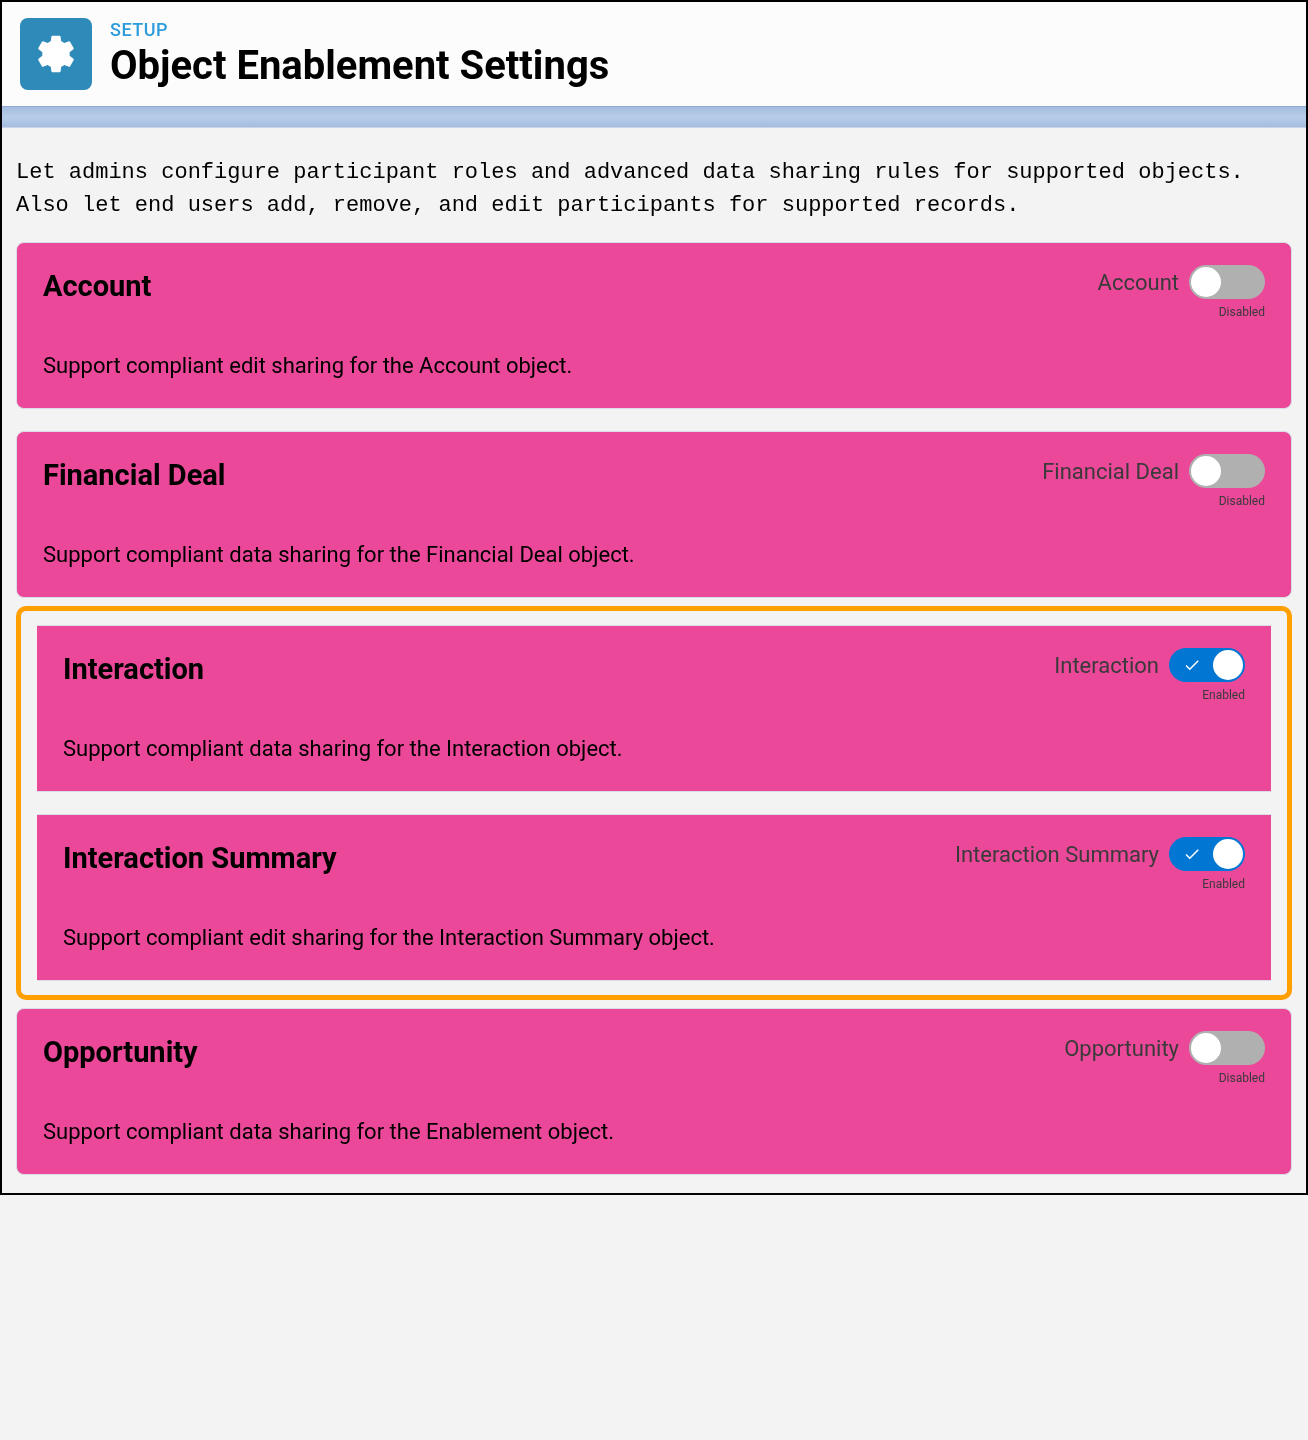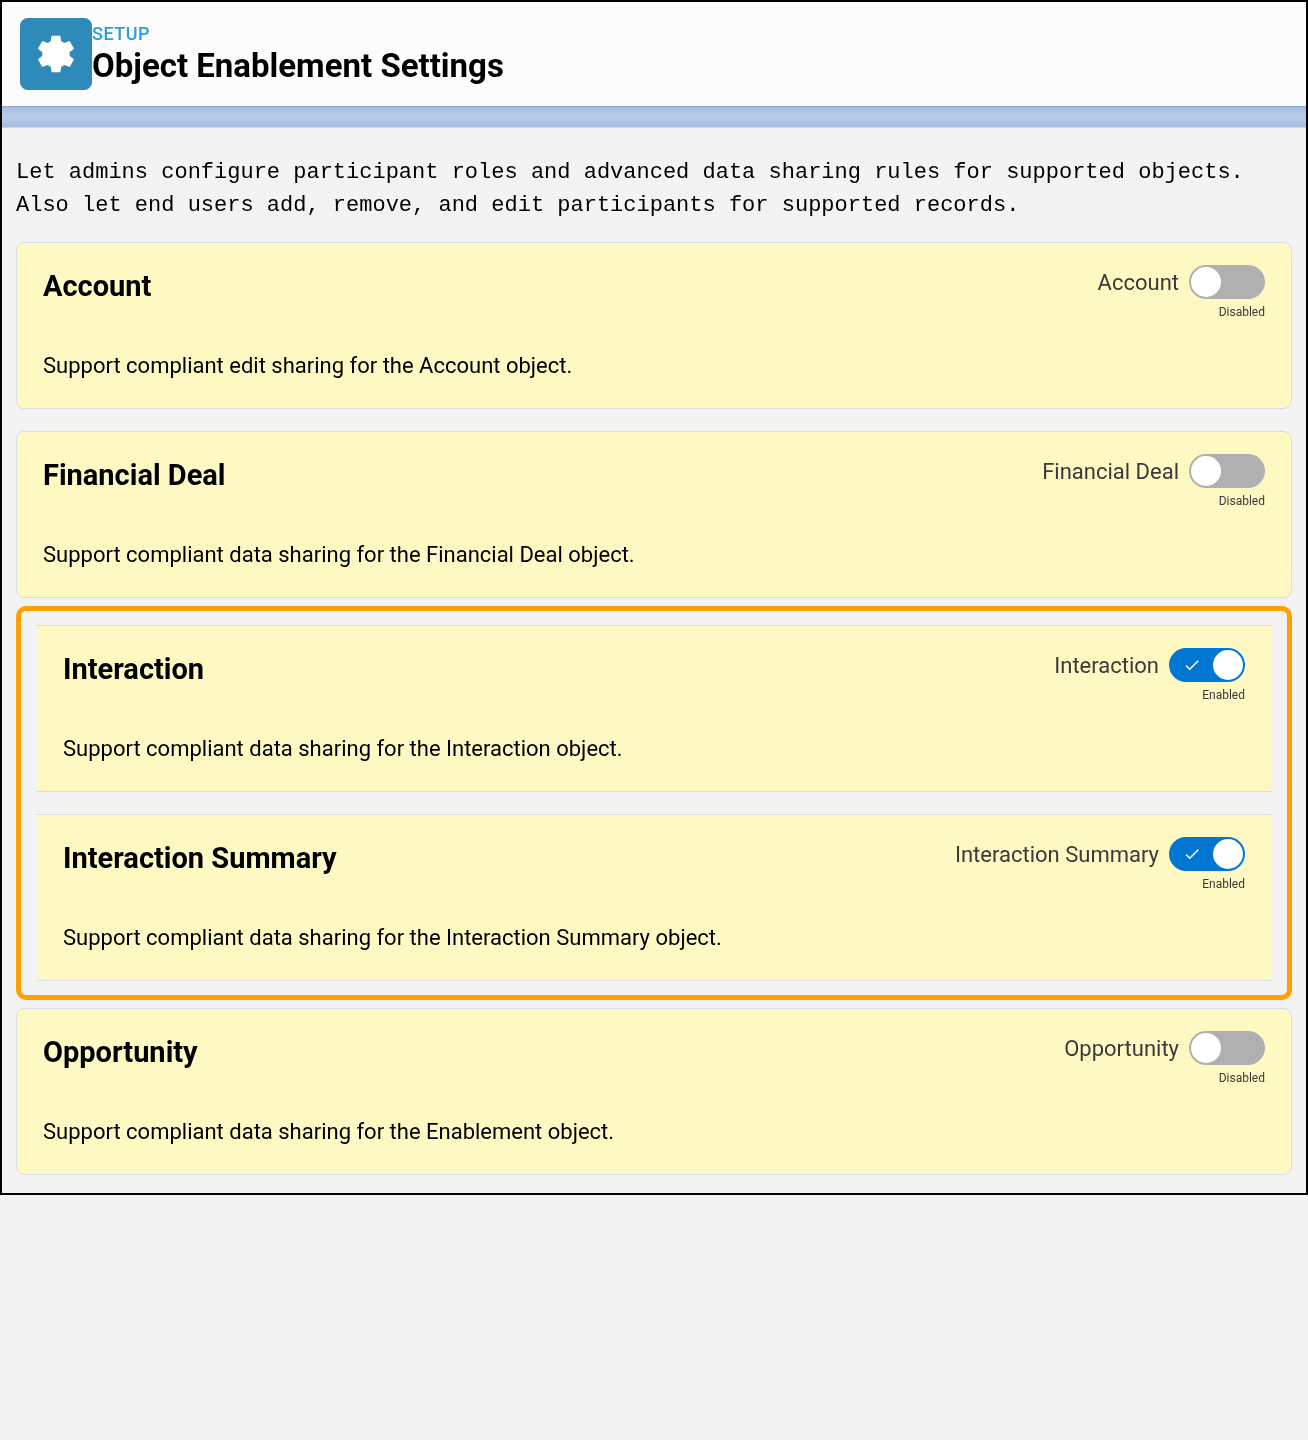--- a/index.html
+++ b/index.html
@@ -16,20 +16,21 @@
     
     .page-container {
       width: 100%;
     }
     
     .header {
       display: flex;
       align-items: center;
       padding: 16px 18px;
       background: #fcfcfc;
+      gap: 18px;
     }
     
     .header-icon {
       width: 72px;
       height: 72px;
       background: #2e8ab8;
       border-radius: 8px;
       display: flex;
       align-items: center;
       justify-content: center;
@@ -43,21 +44,21 @@
     }
     
     .header-breadcrumb {
       color: #2d9cdb;
       font-size: 18px;
       font-weight: 500;
       letter-spacing: 0.5px;
     }
     
     .header-title {
-      font-size: 33px;
+      font-size: 40px;
       font-weight: 700;
       color: #000;
     }
     
     .header-border {
       height: 22px;
       background: linear-gradient(180deg, #a5bce0 0%, #b8cde8 50%, #a5bce0 100%);
       border-top: 1px solid #8fa8d0;
       border-bottom: 1px solid #c8d4e8;
     }
@@ -71,21 +72,21 @@
     }
     
     .card-list {
       padding: 0 14px 18px 14px;
       display: flex;
       flex-direction: column;
       gap: 22px;
     }
     
     .card {
-      background: #fef9c3;
+      background: #ec4899;
       border: 1px solid #d8dde6;
       border-radius: 8px;
       padding: 22px 26px 30px 26px;
     }
     
     .card-top {
       display: flex;
       justify-content: space-between;
       align-items: flex-start;
       margin-bottom: 34px;
@@ -265,21 +266,21 @@
           <div class="toggle toggle-on">
             <svg class="toggle-check" width="18" height="18" viewBox="0 0 24 24">
                     <path d="M9 16.17L4.83 12l-1.42 1.41L9 19 21 7l-1.41-1.41z" fill="#fff"></path>
                   </svg>
             <div class="toggle-knob"></div>
           </div>
         </div>
         <span class="toggle-status">Enabled</span>
       </div>
     </div>
-    <div class="card-description">Support compliant data sharing for the Interaction Summary object.</div>
+    <div class="card-description">Support compliant edit sharing for the Interaction Summary object.</div>
   </div>
       </div>
       <div class="card">
     <div class="card-top">
       <div class="card-title">Opportunity</div>
       <div class="toggle-group">
         <div class="toggle-row">
           <span class="toggle-label">Opportunity</span>
           <div class="toggle toggle-off">
 

